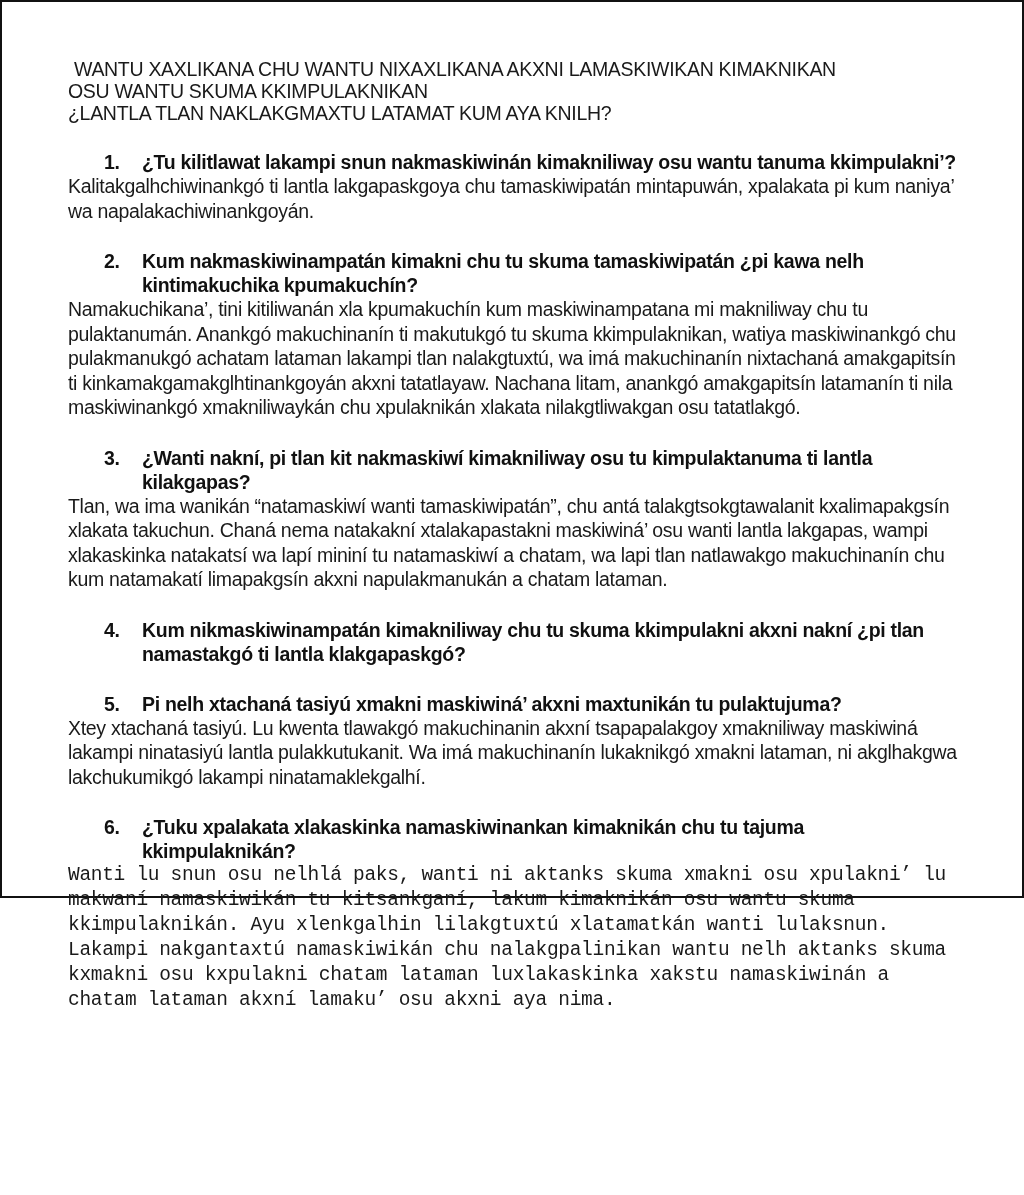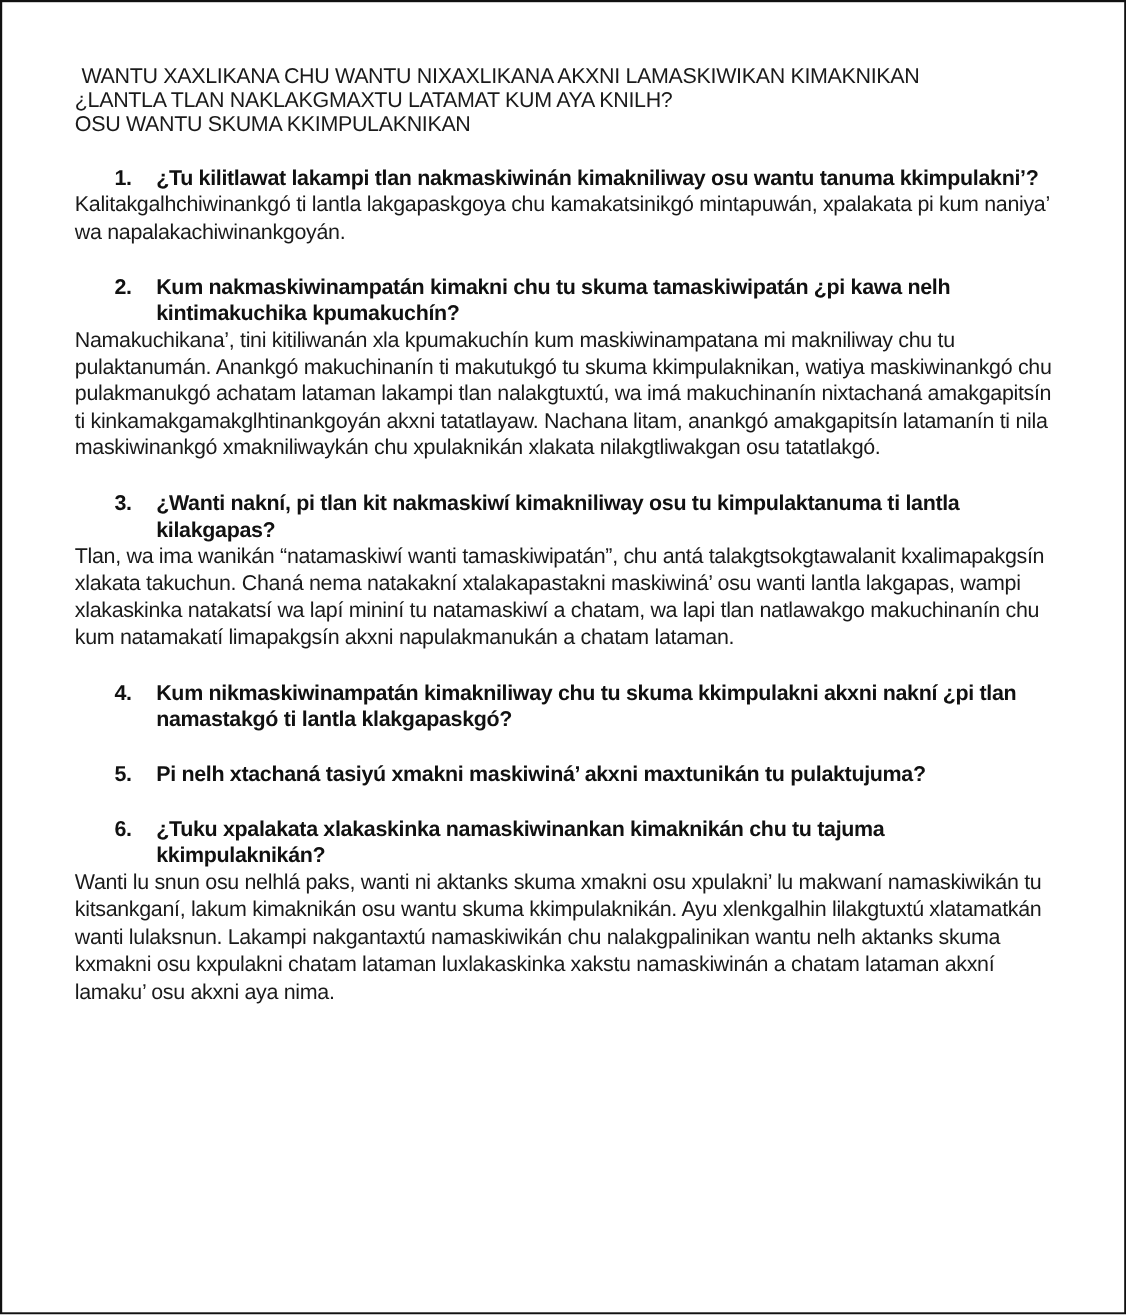--- a/index.html
+++ b/index.html
@@ -1,21 +1,21 @@
 <!DOCTYPE html>
 <html><head>
   <meta charset="utf-8">
   <style>
     html, body { margin: 0; padding: 0; background: #ffffff; }
     body { width: 1024px; height: 1195px; overflow: hidden; }
     .page {
       position: relative;
       box-sizing: border-box;
       width: 1024px;
-      height: 1195px;
+      height: 898px;
       border: 2px solid #111111;
       background: #ffffff;
       color: #1a1a1a;
       font-family: "Liberation Sans", sans-serif;
       padding: 56px 60px 0 66px;
     }
     .title-block {
       font-size: 19.5px;
       line-height: 22px;
       letter-spacing: -0.3px;
@@ -38,39 +38,39 @@
     }
     .q-num { width: 38px; flex: 0 0 38px; }
     .q-text { flex: 1 1 auto; }
     .answer {
       font-size: 19.5px;
       line-height: 24.5px;
       letter-spacing: -0.3px;
       color: #1a1a1a;
       margin: 0;
     }
-    .qa-item.last .answer { line-height: 25px; }
+    .qa-item.last .answer { line-height: 25px; font-family: Liberation Mono, monospace; }
   </style>
 </head>
 <body>
 
 <div class="page">
   <div class="title-block">
     <span class="title-line first">WANTU XAXLIKANA CHU WANTU NIXAXLIKANA AKXNI LAMASKIWIKAN KIMAKNIKAN</span>
+    <span class="title-line">OSU WANTU SKUMA KKIMPULAKNIKAN</span>
     <span class="title-line">¿LANTLA TLAN NAKLAKGMAXTU LATAMAT KUM AYA KNILH?</span>
-    <span class="title-line">OSU WANTU SKUMA KKIMPULAKNIKAN</span>
   </div>
 
   <ol class="qa-list">
     <li class="qa-item first">
       <div class="question">
         <span class="q-num">1.</span>
-        <span class="q-text">¿Tu kilitlawat lakampi tlan nakmaskiwinán kimakniliway osu wantu tanuma kkimpulakni’?</span>
+        <span class="q-text">¿Tu kilitlawat lakampi snun nakmaskiwinán kimakniliway osu wantu tanuma kkimpulakni’?</span>
       </div>
-      <p class="answer">Kalitakgalhchiwinankgó ti lantla lakgapaskgoya chu kamakatsinikgó mintapuwán, xpalakata pi kum naniya’ wa napalakachiwinankgoyán.</p>
+      <p class="answer">Kalitakgalhchiwinankgó ti lantla lakgapaskgoya chu tamaskiwipatán mintapuwán, xpalakata pi kum naniya’ wa napalakachiwinankgoyán.</p>
     </li>
 
     <li class="qa-item">
       <div class="question">
         <span class="q-num">2.</span>
         <span class="q-text">Kum nakmaskiwinampatán kimakni chu tu skuma tamaskiwipatán ¿pi kawa nelh kintimakuchika kpumakuchín?</span>
       </div>
       <p class="answer">Namakuchikana’, tini kitiliwanán xla kpumakuchín kum maskiwinampatana mi makniliway chu tu pulaktanumán. Anankgó makuchinanín ti makutukgó tu skuma kkimpulaknikan, watiya maskiwinankgó chu pulakmanukgó achatam lataman lakampi tlan nalakgtuxtú, wa imá makuchinanín nixtachaná amakgapitsín ti kinkamakgamakglhtinankgoyán akxni tatatlayaw. Nachana litam, anankgó amakgapitsín latamanín ti nila maskiwinankgó xmakniliwaykán chu xpulaknikán xlakata nilakgtliwakgan osu tatatlakgó.</p>
     </li>
 
@@ -87,20 +87,21 @@
         <span class="q-num">4.</span>
         <span class="q-text">Kum nikmaskiwinampatán kimakniliway chu tu skuma kkimpulakni akxni nakní ¿pi tlan namastakgó ti lantla klakgapaskgó?</span>
       </div>
     </li>
 
     <li class="qa-item">
       <div class="question">
         <span class="q-num">5.</span>
         <span class="q-text">Pi nelh xtachaná tasiyú xmakni maskiwiná’ akxni maxtunikán tu pulaktujuma?</span>
       </div>
+      <p class="answer">Xtey xtachaná tasiyú. Lu kwenta tlawakgó makuchinanin akxní tsapapalakgoy xmakniliway maskiwiná lakampi ninatasiyú lantla pulakkutukanit. Wa imá makuchinanín lukaknikgó xmakni lataman, ni akglhakgwa lakchukumikgó lakampi ninatamaklekgalhí.</p>
     </li>
 
     <li class="qa-item last">
       <div class="question">
         <span class="q-num">6.</span>
         <span class="q-text">¿Tuku xpalakata xlakaskinka namaskiwinankan kimaknikán chu tu tajuma kkimpulaknikán?</span>
       </div>
       <p class="answer">Wanti lu snun osu nelhlá paks, wanti ni aktanks skuma xmakni osu xpulakni’ lu makwaní namaskiwikán tu kitsankganí, lakum kimaknikán osu wantu skuma kkimpulaknikán. Ayu xlenkgalhin lilakgtuxtú xlatamatkán wanti lulaksnun. Lakampi nakgantaxtú namaskiwikán chu nalakgpalinikan wantu nelh aktanks skuma kxmakni osu kxpulakni chatam lataman luxlakaskinka xakstu namaskiwinán a chatam lataman akxní lamaku’ osu akxni aya nima.</p>
     </li>
   </ol>

